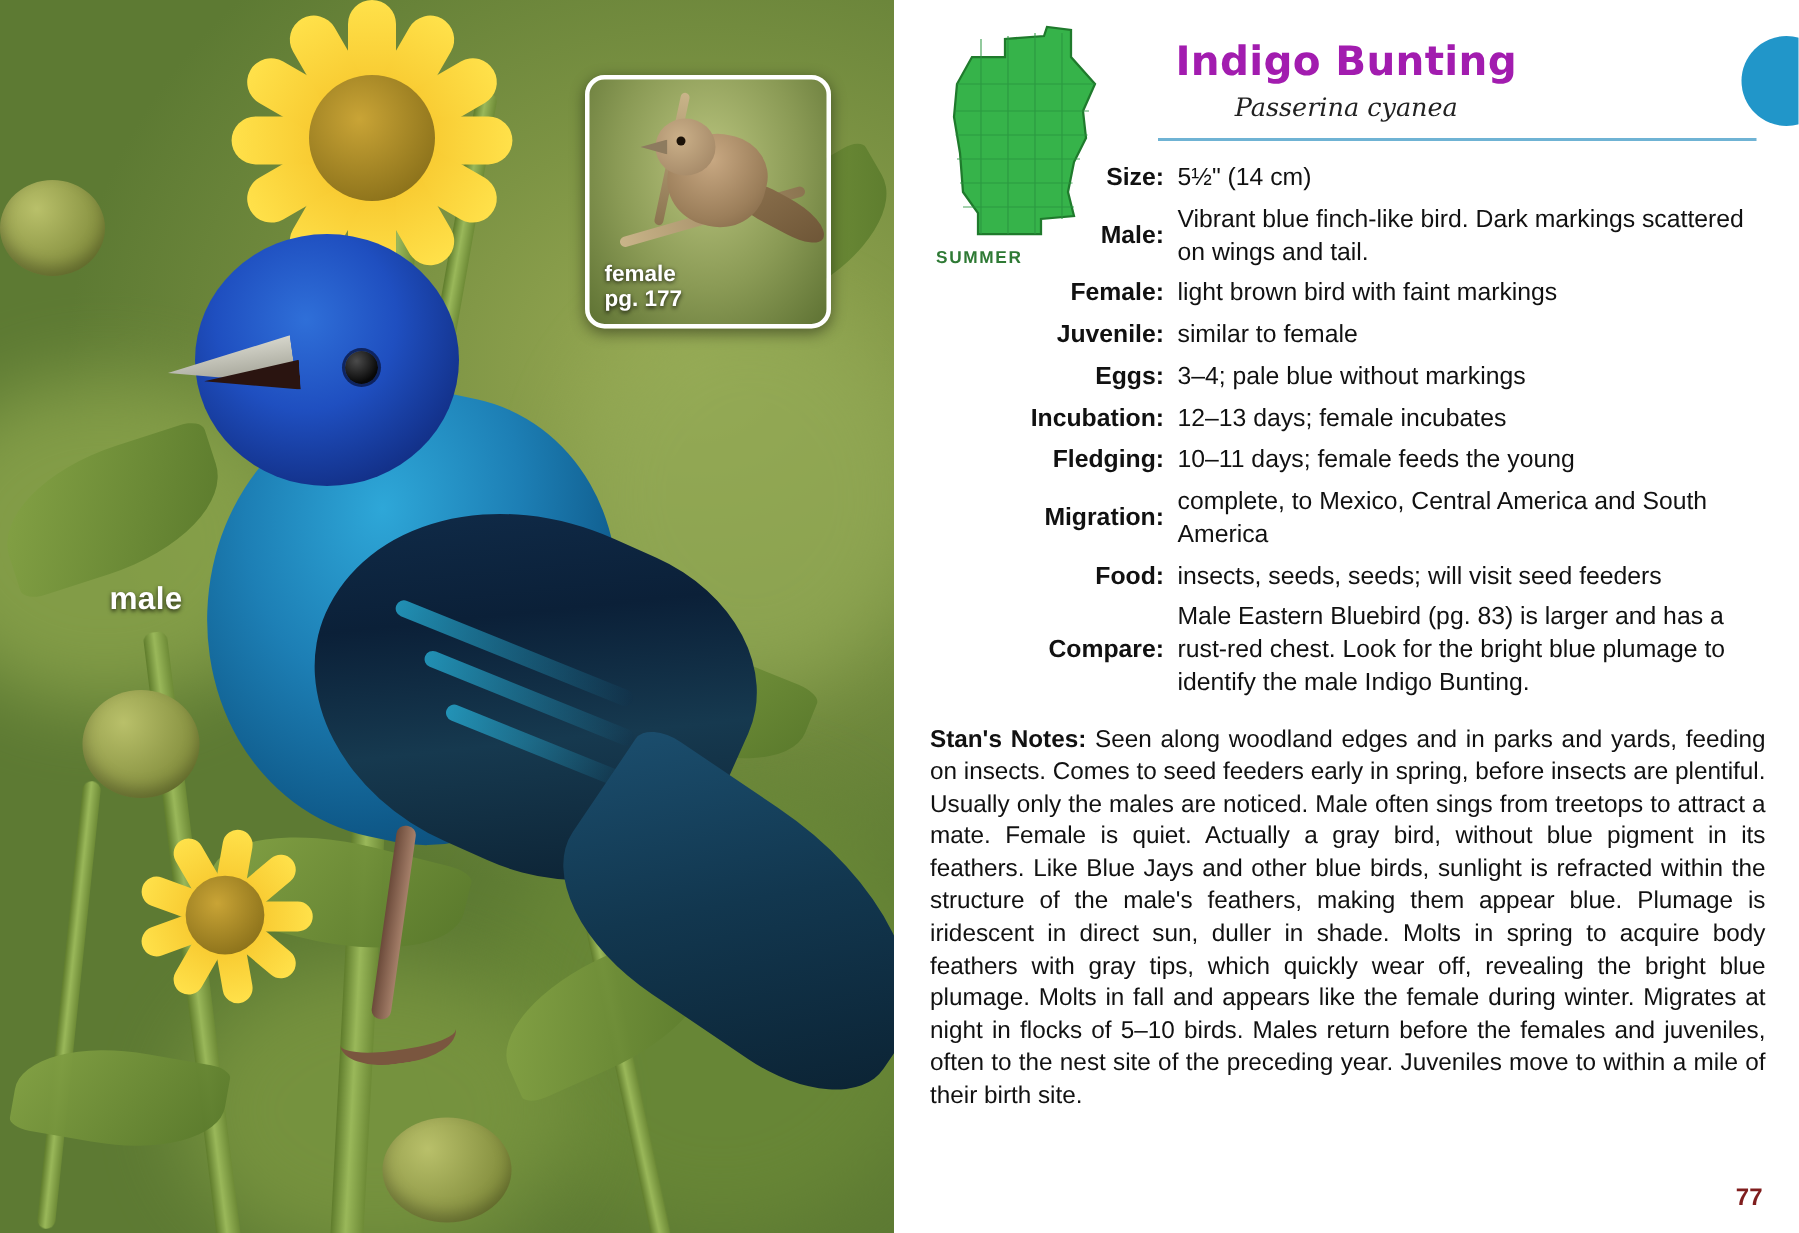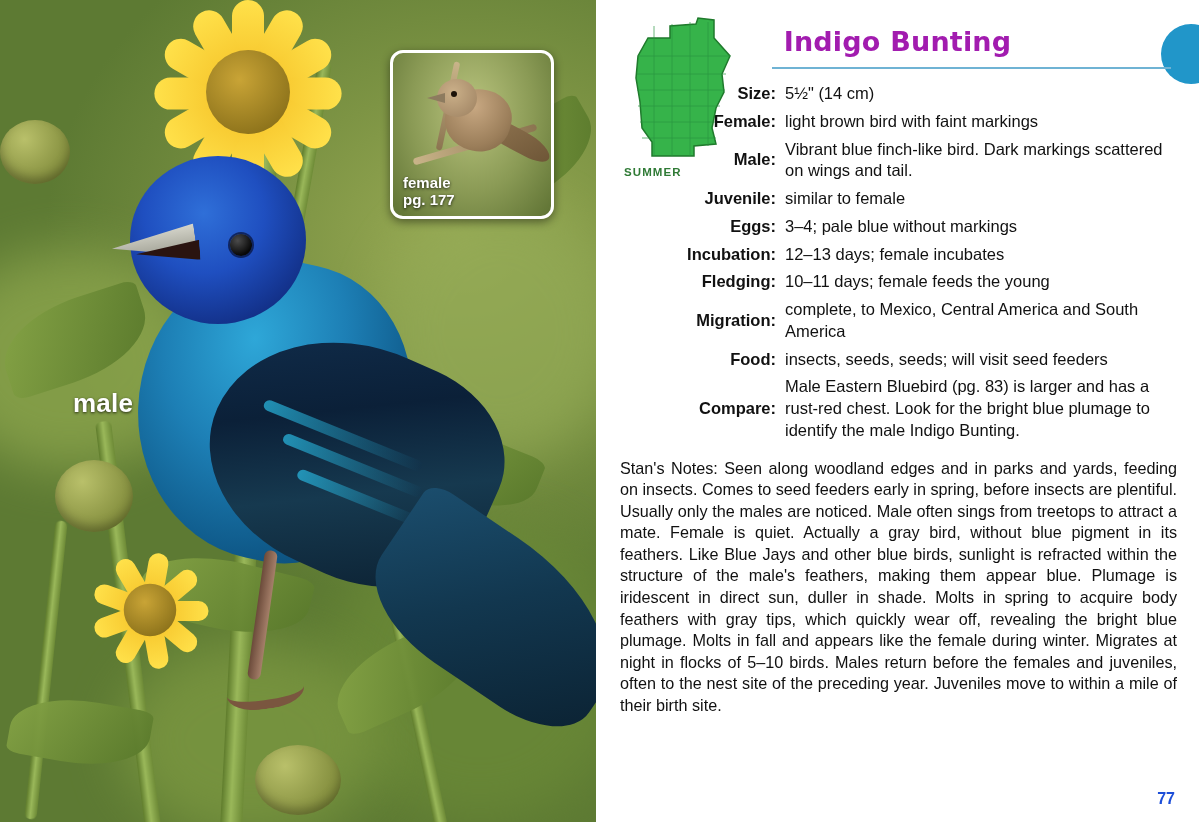--- a/index.html
+++ b/index.html
@@ -185,21 +185,21 @@
     width: 78px; height: 30px;
     border-bottom: 9px solid #7a563f;
     border-radius: 0 0 45% 45%;
     transform: rotate(-8deg);
   }
 
   .label-male {
     position: absolute;
     left: 73px; top: 388px;
     color: #ffffff;
-    font-size: 26px;
+    font-size: 21px;
     font-weight: 700;
     text-shadow: 0 1px 3px rgba(0,0,0,.75);
     letter-spacing: .2px;
   }
 
   
   .inset {
     position: absolute;
     left: 390px; top: 50px;
     width: 158px; height: 163px;
@@ -364,29 +364,29 @@
     line-height: 1.32;
   }
 
   .notes {
     margin: 16px 22px 0 24px;
     font-size: 16.2px;
     line-height: 1.33;
     color: #111111;
     text-align: justify;
   }
-  .notes b { font-weight: 400; margin-top: 36px; }
+  .notes b { font-weight: 700; margin-top: 36px; }
 
   .page-number {
     position: absolute;
     right: 24px;
     bottom: 14px;
     font-weight: 700;
     font-size: 16px;
-    color: #1d4ed8;
+    color: #7f1d1d;
   }
 </style>
 </head>
 <body>
 
 <div class="page">
 
   <div class="photo-panel">
     <div class="photo-bg"></div>
     <div class="blur-blob b1"></div>
@@ -502,37 +502,38 @@
             <path d="M22,10 V140"></path>
               <path d="M40,8 V140"></path>
               <path d="M58,6 V140"></path>
             <path d="M76,6 V130"></path>
           </g>
         </svg>
         <div class="season">SUMMER</div>
       </div>
 
       <div class="title">Indigo Bunting</div>
+      <div class="subtitle">Passerina cyanea</div>
       <div class="rule-wrap">
         <div class="rule"></div>
       </div>
     </div>
 
     <div class="facts">
       <div class="fact-row">
         <div class="fact-label">Size:</div>
         <div class="fact-value">5½" (14 cm)</div>
       </div>
       <div class="fact-row">
+        <div class="fact-label">Male:</div>
+        <div class="fact-value">Vibrant blue finch-like bird. Dark markings scattered on wings and tail.</div>
+      </div>
+      <div class="fact-row">
         <div class="fact-label">Female:</div>
         <div class="fact-value">light brown bird with faint markings</div>
-      </div>
-      <div class="fact-row">
-        <div class="fact-label">Male:</div>
-        <div class="fact-value">Vibrant blue finch-like bird. Dark markings scattered on wings and tail.</div>
       </div>
       <div class="fact-row">
         <div class="fact-label">Juvenile:</div>
         <div class="fact-value">similar to female</div>
       </div>
       <div class="fact-row">
         <div class="fact-label">Eggs:</div>
         <div class="fact-value">3–4; pale blue without markings</div>
       </div>
       <div class="fact-row">

